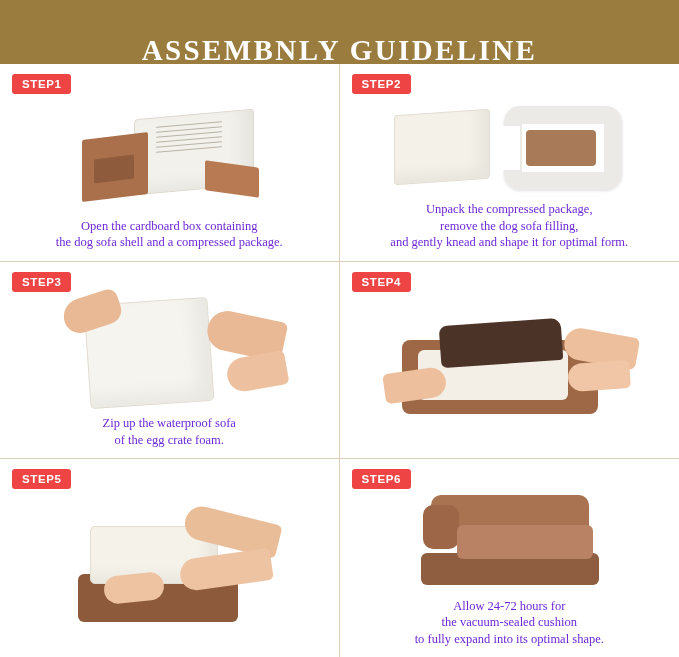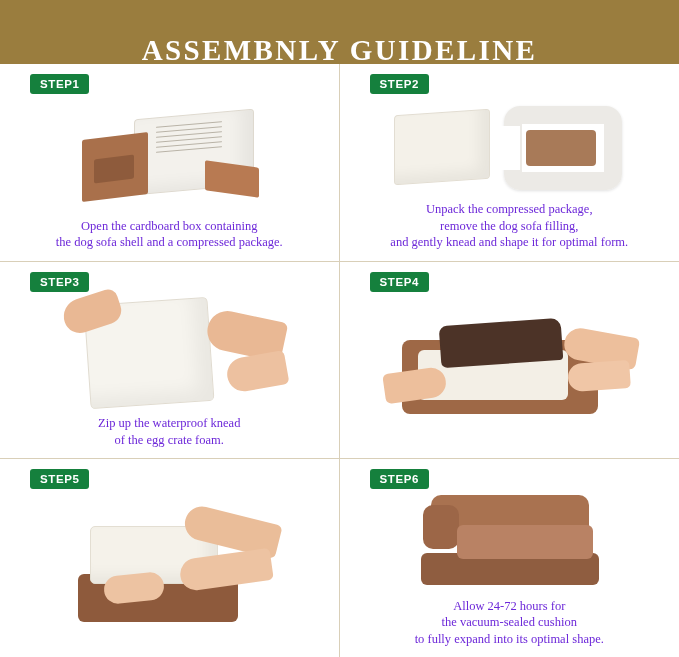--- a/index.html
+++ b/index.html
@@ -50,22 +50,21 @@
     padding: 10px 12px 6px 12px;
     display: flex;
     flex-direction: column;
     align-items: center;
   }
   .cell.border-right { border-right: 1px solid #d9cfb8; }
   .cell.border-bottom { border-bottom: 1px solid #d9cfb8; }
 
   .badge {
     align-self: flex-start;
-    margin-left: 18px;
-    background: #15803d;
+    background: #ef4444;
     color: #ffffff;
     font-family: "Liberation Sans", sans-serif;
     font-weight: bold;
     font-size: 11.5px;
     letter-spacing: 0.6px;
     padding: 4px 10px 4px 10px;
     border-radius: 3px;
   }
   .art {
     flex: 1 1 auto;
@@ -354,21 +353,21 @@
     <div class="cell border-right border-bottom">
       <div class="badge">STEP3</div>
       <div class="art">
         <div class="scene s3">
           <div class="cover"></div>
           <div class="hand-top"></div>
           <div class="arm-right"></div>
           <div class="arm-right2"></div>
         </div>
       </div>
-      <div class="caption">Zip up the waterproof knead
+      <div class="caption">Zip up the waterproof sofa
 of the egg crate foam.</div>
     </div>
 
     <div class="cell border-bottom">
       <div class="badge">STEP4</div>
       <div class="art">
         <div class="scene s4">
           <div class="bed"></div>
           <div class="bed-inner"></div>
           <div class="flap"></div>

